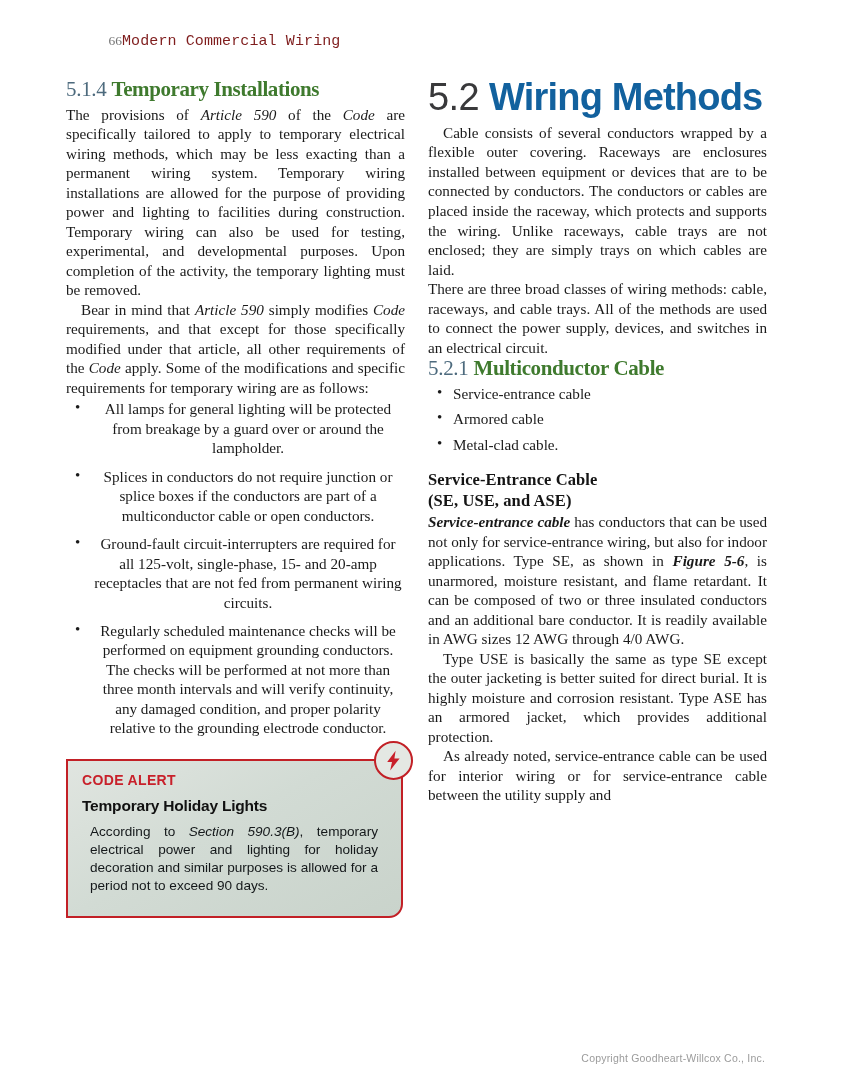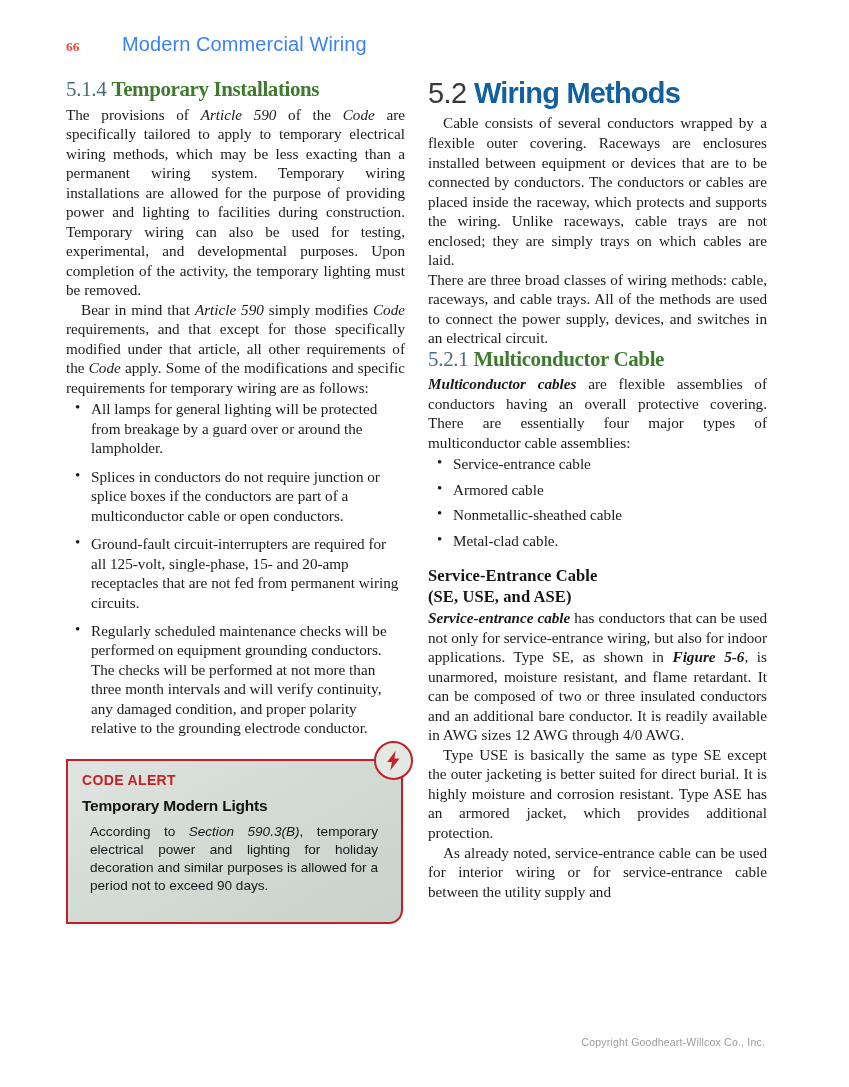--- a/index.html
+++ b/index.html
@@ -21,29 +21,30 @@
     position: absolute;
     left: 66px;
     top: 33px;
     width: 700px;
     height: 20px;
     display: flex;
     align-items: baseline;
   }
   .folio {
     font-family: "Liberation Serif", serif;
-    font-weight: bold;
+    font-weight: normal;
     font-size: 13.5px;
-    color: #ef4444;
+    color: #737373;
     width: 56px;
+    text-align: right;
   }
   .book-title {
-    font-family: Liberation Sans, sans-serif;
-    font-size: 20px;
-    color: #3b82f6;
+    font-family: Liberation Mono, monospace;
+    font-size: 15px;
+    color: #7f1d1d;
     letter-spacing: 0.1px;
   }
 
   
   .page-body {
     position: absolute;
     left: 0;
     top: 78px;
     width: 849px;
     height: 900px;
@@ -70,21 +71,21 @@
     font-weight: normal;
   }
   h2.section-head .title {
     color: #3f7a2e;
     font-weight: bold;
     letter-spacing: -0.4px;
   }
   h1.chapter-head {
     margin: 0 0 5px 0;
     font-family: "Liberation Sans", sans-serif;
-    font-size: 29px;
+    font-size: 38px;
     font-weight: normal;
     line-height: 1.05;
     letter-spacing: -0.6px;
   }
   h1.chapter-head .num {
     color: #39393b;
     font-weight: normal;
   }
   h1.chapter-head .title {
     color: #12619e;
@@ -134,32 +135,32 @@
     color: #1a1a1a;
   }
   ul.bullets li:before {
     content: "\2022";
     position: absolute;
     left: 9px;
     top: -1px;
     font-size: 15px;
     color: #1a1a1a;
   }
-  ul.bullets.tight li { margin-bottom: 9px; }
+  ul.bullets.tight li { margin-bottom: 9px; text-align: center; }
 
   
   .code-alert {
     position: relative;
     margin-top: 21px;
     width: 337px;
     box-sizing: border-box;
     border: 2px solid #c22026;
     border-radius: 0 14px 14px 0;
     background: linear-gradient(150deg, #e0e5e0 0%, #d2dbd4 45%, #c9d3cb 100%);
-    padding: 11px 15px 18px 14px;
+    padding: 11px 15px 12px 14px;
   }
   .alert-badge {
     position: absolute;
     right: -12px;
     top: -20px;
     width: 35px;
     height: 35px;
     border-radius: 50%;
     border: 2px solid #c22026;
     background: #e4e8e3;
@@ -191,21 +192,21 @@
     line-height: 1.34;
     color: #14181a;
     text-align: justify;
   }
   .alert-text em { font-style: italic; }
 
   
   .footer-copyright {
     position: absolute;
     right: 84px;
-    bottom: 39px;
+    bottom: 23px;
     font-family: "Liberation Sans", sans-serif;
     font-size: 10.5px;
     color: #9b9b9b;
     letter-spacing: 0.2px;
   }
 </style>
 </head>
 <body>
 
 <div class="running-head">
@@ -233,21 +234,21 @@
       <li>Regularly scheduled maintenance checks will be performed on equipment grounding conductors. The checks will be performed at not more than three month intervals and will verify continuity, any damaged condition, and proper polarity relative to the grounding electrode conductor.</li>
     </ul>
 
     <div class="code-alert">
       <div class="alert-badge">
         <svg width="19" height="21" viewBox="0 0 19 21" aria-hidden="true">
           <path d="M11.6 0.8 L3.2 11.9 L8.0 11.9 L6.2 20.4 L15.6 8.4 L10.4 8.4 L11.6 0.8 Z" fill="#c8202a"></path>
         </svg>
       </div>
       <p class="alert-kicker">CODE ALERT</p>
-      <p class="alert-title">Temporary Modern Lights</p>
+      <p class="alert-title">Temporary Holiday Lights</p>
       <p class="alert-text">According to <em>Section 590.3(B)</em>, temporary electrical power and lighting for holiday decoration and similar purposes is allowed for a period not to exceed 90 days.</p>
     </div>
 
   </div>
 
   <div class="col col-right">
 
     <h1 class="chapter-head">
       <span class="num">5.2</span>
       <span class="title">Wiring Methods</span>
@@ -255,26 +256,24 @@
 
     <p class="body indent">Cable consists of several conductors wrapped by a flexible outer covering. Raceways are enclosures installed between equipment or devices that are to be connected by conductors. The conductors or cables are placed inside the raceway, which protects and supports the wiring. Unlike raceways, cable trays are not enclosed; they are simply trays on which cables are laid.</p>
 
     <p class="body">There are three broad classes of wiring methods: cable, raceways, and cable trays. All of the methods are used to connect the power supply, devices, and switches in an electrical circuit.</p>
 
     <h2 class="section-head">
       <span class="num">5.2.1</span>
       <span class="title">Multiconductor Cable</span>
     </h2>
 
-    <p class="body"><span class="term">Multiconductor cables</span> are flexible assemblies of conductors having an overall protective covering. There are essentially four major types of multiconductor cable assemblies:</p>
 
     <ul class="bullets">
       <li>Service-entrance cable</li>
       <li>Armored cable</li>
-      <li>Nonmetallic-sheathed cable</li>
       <li>Metal-clad cable.</li>
     </ul>
 
     <h3 class="sub-head">
       <span>Service-Entrance Cable</span><br>
       <span>(SE, USE, and ASE)</span>
     </h3>
 
     <p class="body"><span class="term">Service-entrance cable</span> has conductors that can be used not only for service-entrance wiring, but also for indoor applications. Type SE, as shown in <strong>Figure 5-6</strong>, is unarmored, moisture resistant, and flame retardant. It can be composed of two or three insulated conductors and an additional bare conductor. It is readily available in AWG sizes 12 AWG through 4/0 AWG.</p>
 

